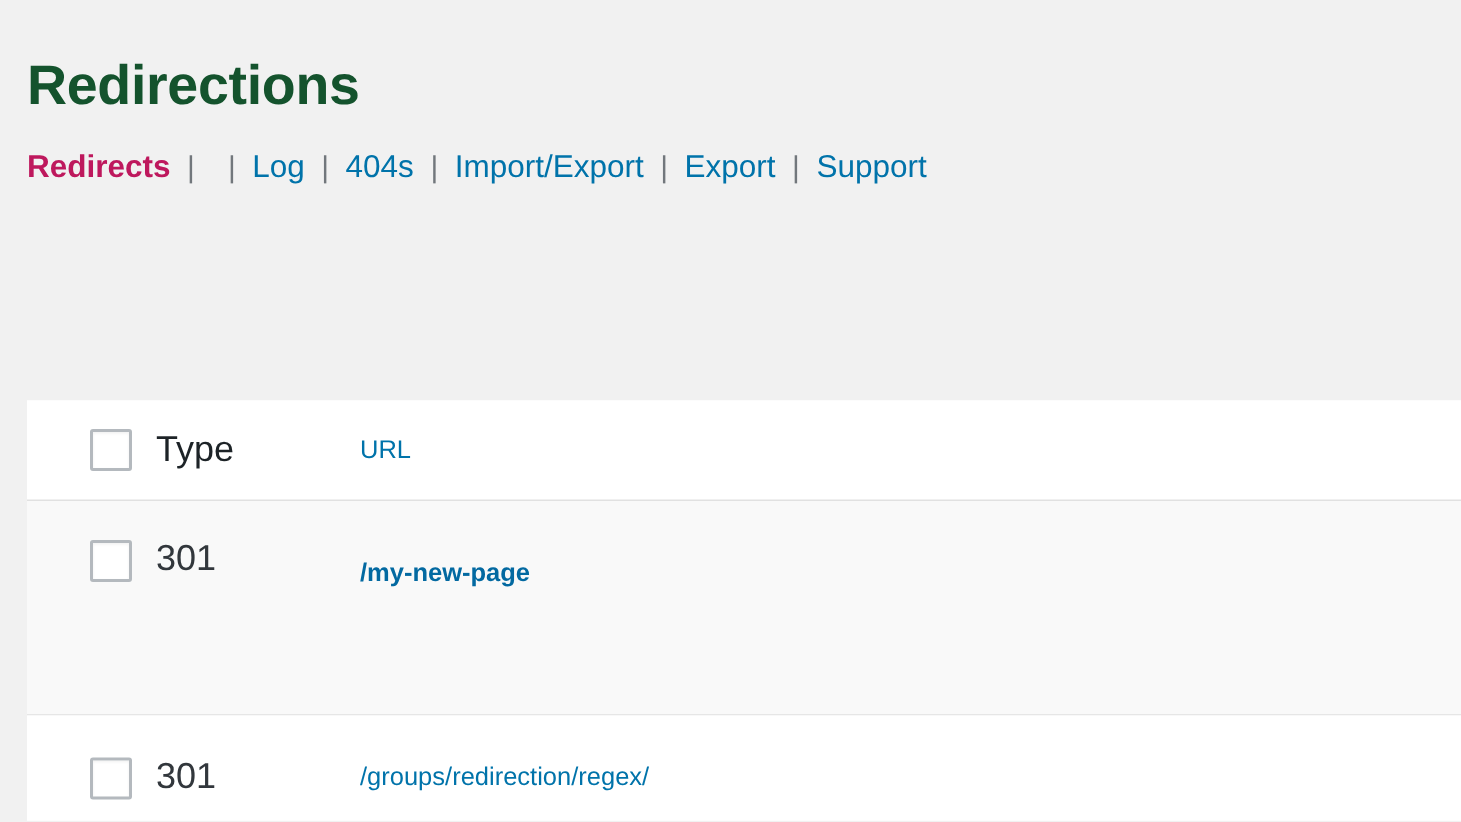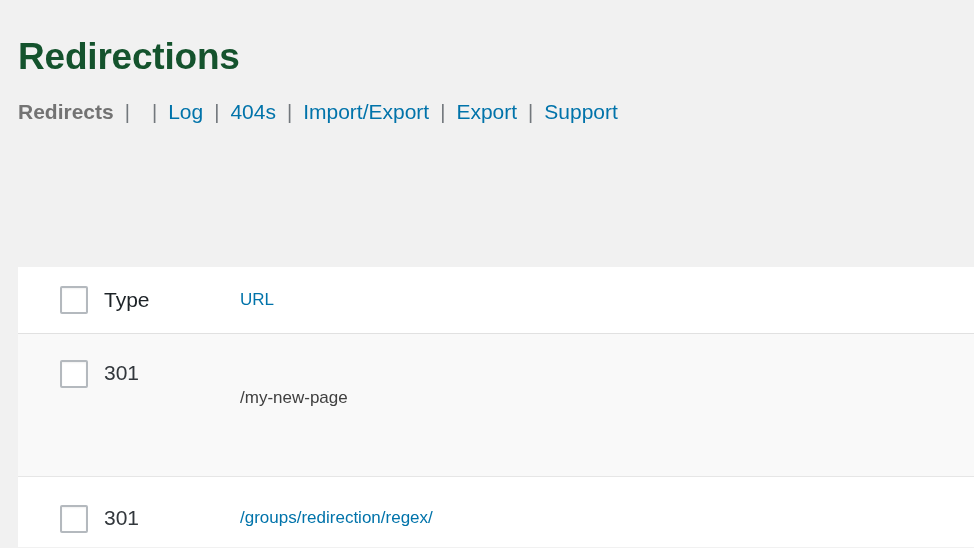--- a/index.html
+++ b/index.html
@@ -45,21 +45,21 @@
     white-space: nowrap;
     display: flex;
     align-items: baseline;
   }
   .subsubsub .nav-item {
     color: #0073aa;
     text-decoration: none;
     cursor: pointer;
   }
   .subsubsub .nav-item.current {
-    color: #737373;
+    color: #be185d;
     font-weight: bold;
   }
   .subsubsub .sep {
     color: #72777c;
     padding: 0 11px;
     font-size: 20px;
   }
 
   
   .tablenav {
@@ -191,43 +191,44 @@
     border: 2px solid #b4b9be;
     background: #fff;
     border-radius: 2px;
     cursor: pointer;
     box-shadow: inset 0 1px 2px rgba(0,0,0,0.06);
   }
 
   .cell-type {
     width: 136px;
     flex: 0 0 136px;
-    font-size: 21px;
+    font-size: 24px;
     color: #32373c;
     line-height: 26px;
   }
   .row.header .cell-type {
     color: #1d2327;
   }
 
   .cell-url {
     flex: 1 1 auto;
     font-size: 17px;
     line-height: 26px;
   }
   .cell-url .url-link {
     color: #0073aa;
     text-decoration: none;
     cursor: pointer;
     display: block;
   }
   .cell-url .url-target {
-    color: #404040;
+    color: #0369a1;
     display: block;
-    margin-top: 25px;
+    margin-top: 9px;
+    font-weight: bold;
   }
   .row.header .cell-url .col-sort {
     color: #0073aa;
     text-decoration: none;
     cursor: pointer;
   }
 </style>
 </head>
 <body>
 

